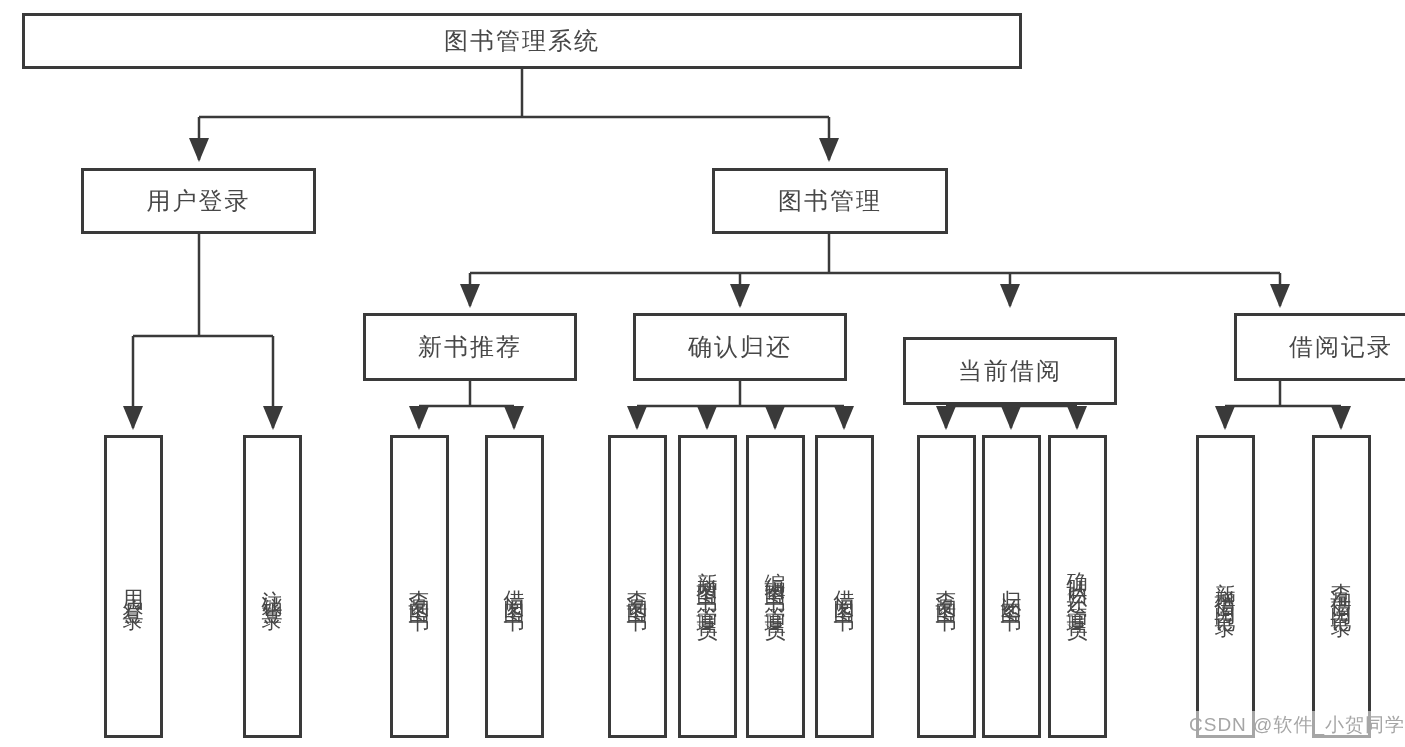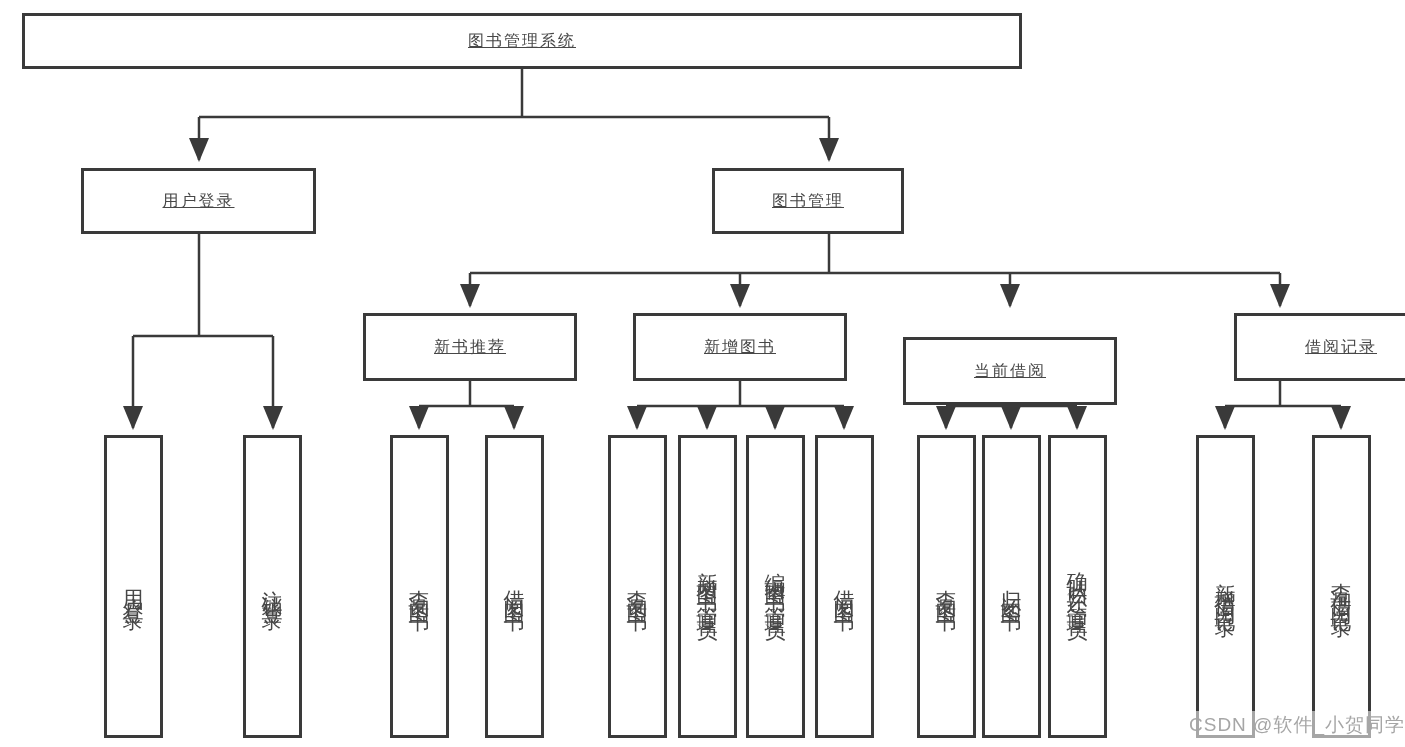--- a/index.html
+++ b/index.html
@@ -25,24 +25,23 @@
     position: absolute;
     box-sizing: border-box;
     background: #ffffff;
     border: 3px solid #3a3a3a;
     display: flex;
     align-items: center;
     justify-content: center;
     color: #474747;
   }
   .node .label-h {
-    font-size: 16px;
+    font-size: 24px;
     letter-spacing: 2px;
     white-space: nowrap;
-    text-decoration: underline;
   }
   .node .label-v {
     writing-mode: vertical-rl;
     text-orientation: mixed;
     font-size: 21px;
     letter-spacing: 7px;
     line-height: 1;
   }
   
   .lvl1 { left: 22px;  top: 13px;  width: 1000px; height: 56px; }
@@ -121,29 +120,29 @@
     </g>
   </svg>
 
   <div class="node lvl1">
     <span class="label-h">图书管理系统</span>
   </div>
 
   <div class="node lvl2" style="left:81px; width:235px;">
     <span class="label-h">用户登录</span>
   </div>
-  <div class="node lvl2" style="left:712px; width:192px;">
+  <div class="node lvl2" style="left:712px; width:236px;">
     <span class="label-h">图书管理</span>
   </div>
 
   <div class="node lvl3" style="left:363px;">
     <span class="label-h">新书推荐</span>
   </div>
   <div class="node lvl3" style="left:633px;">
-    <span class="label-h">新增图书</span>
+    <span class="label-h">确认归还</span>
   </div>
   <div class="node lvl3" style="left:903px;margin-top:24px;">
     <span class="label-h">当前借阅</span>
   </div>
   <div class="node lvl3" style="left:1234px;">
     <span class="label-h">借阅记录</span>
   </div>
 
   <div class="node lvl4" style="left:104px;">
     <span class="label-v">用户登录</span>

